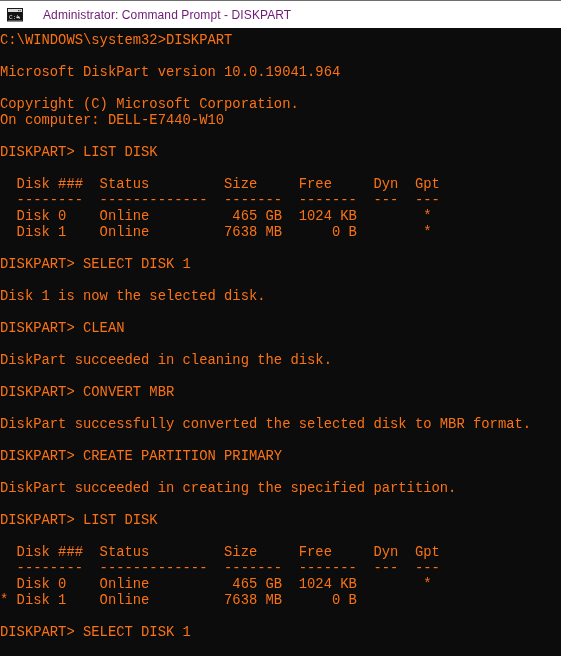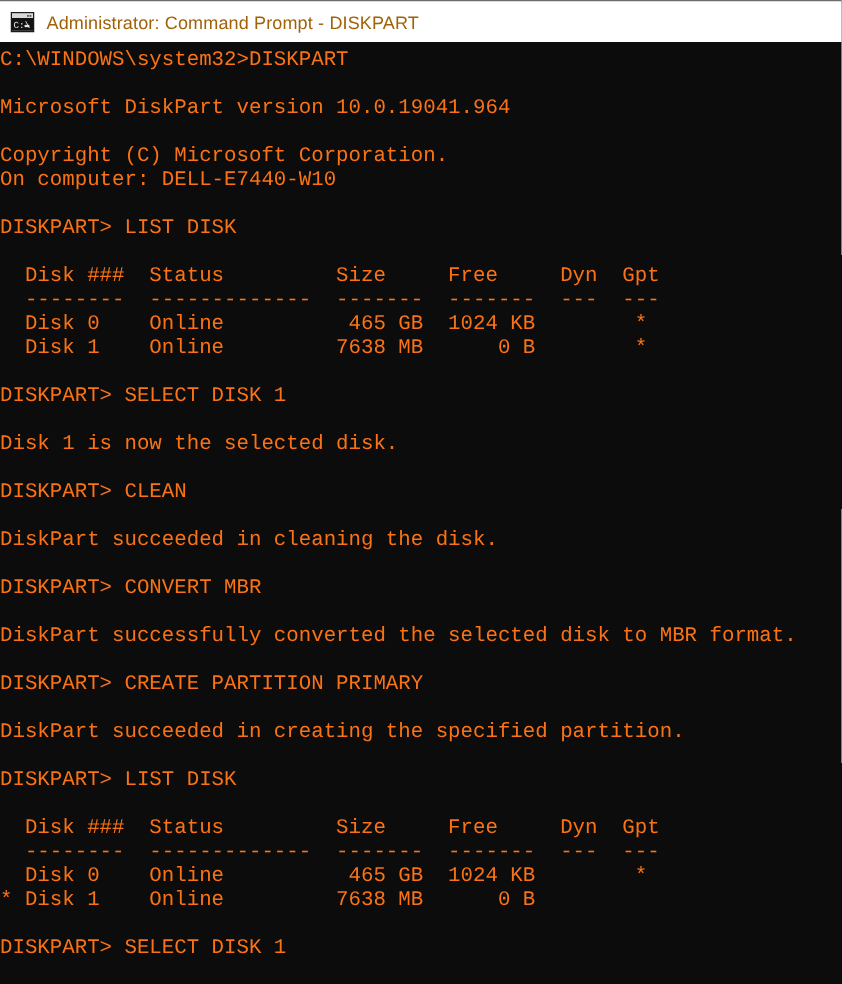--- a/index.html
+++ b/index.html
@@ -42,24 +42,25 @@
     height: 16px;
     margin-right: 8px;
     flex: 0 0 16px;
     position: relative;
     display: block;
   }
 
   #titlebar-text {
     font-family: "Liberation Sans", sans-serif;
     font-size: 12px;
-    color: #a16207;
+    color: #701a75;
     line-height: 16px;
     white-space: nowrap;
     letter-spacing: 0.1px;
+    margin-left: 12px;
   }
 
   
   #console {
     flex: 1 1 auto;
     background: #0c0c0c;
     overflow: hidden;
     position: relative;
   }
 

